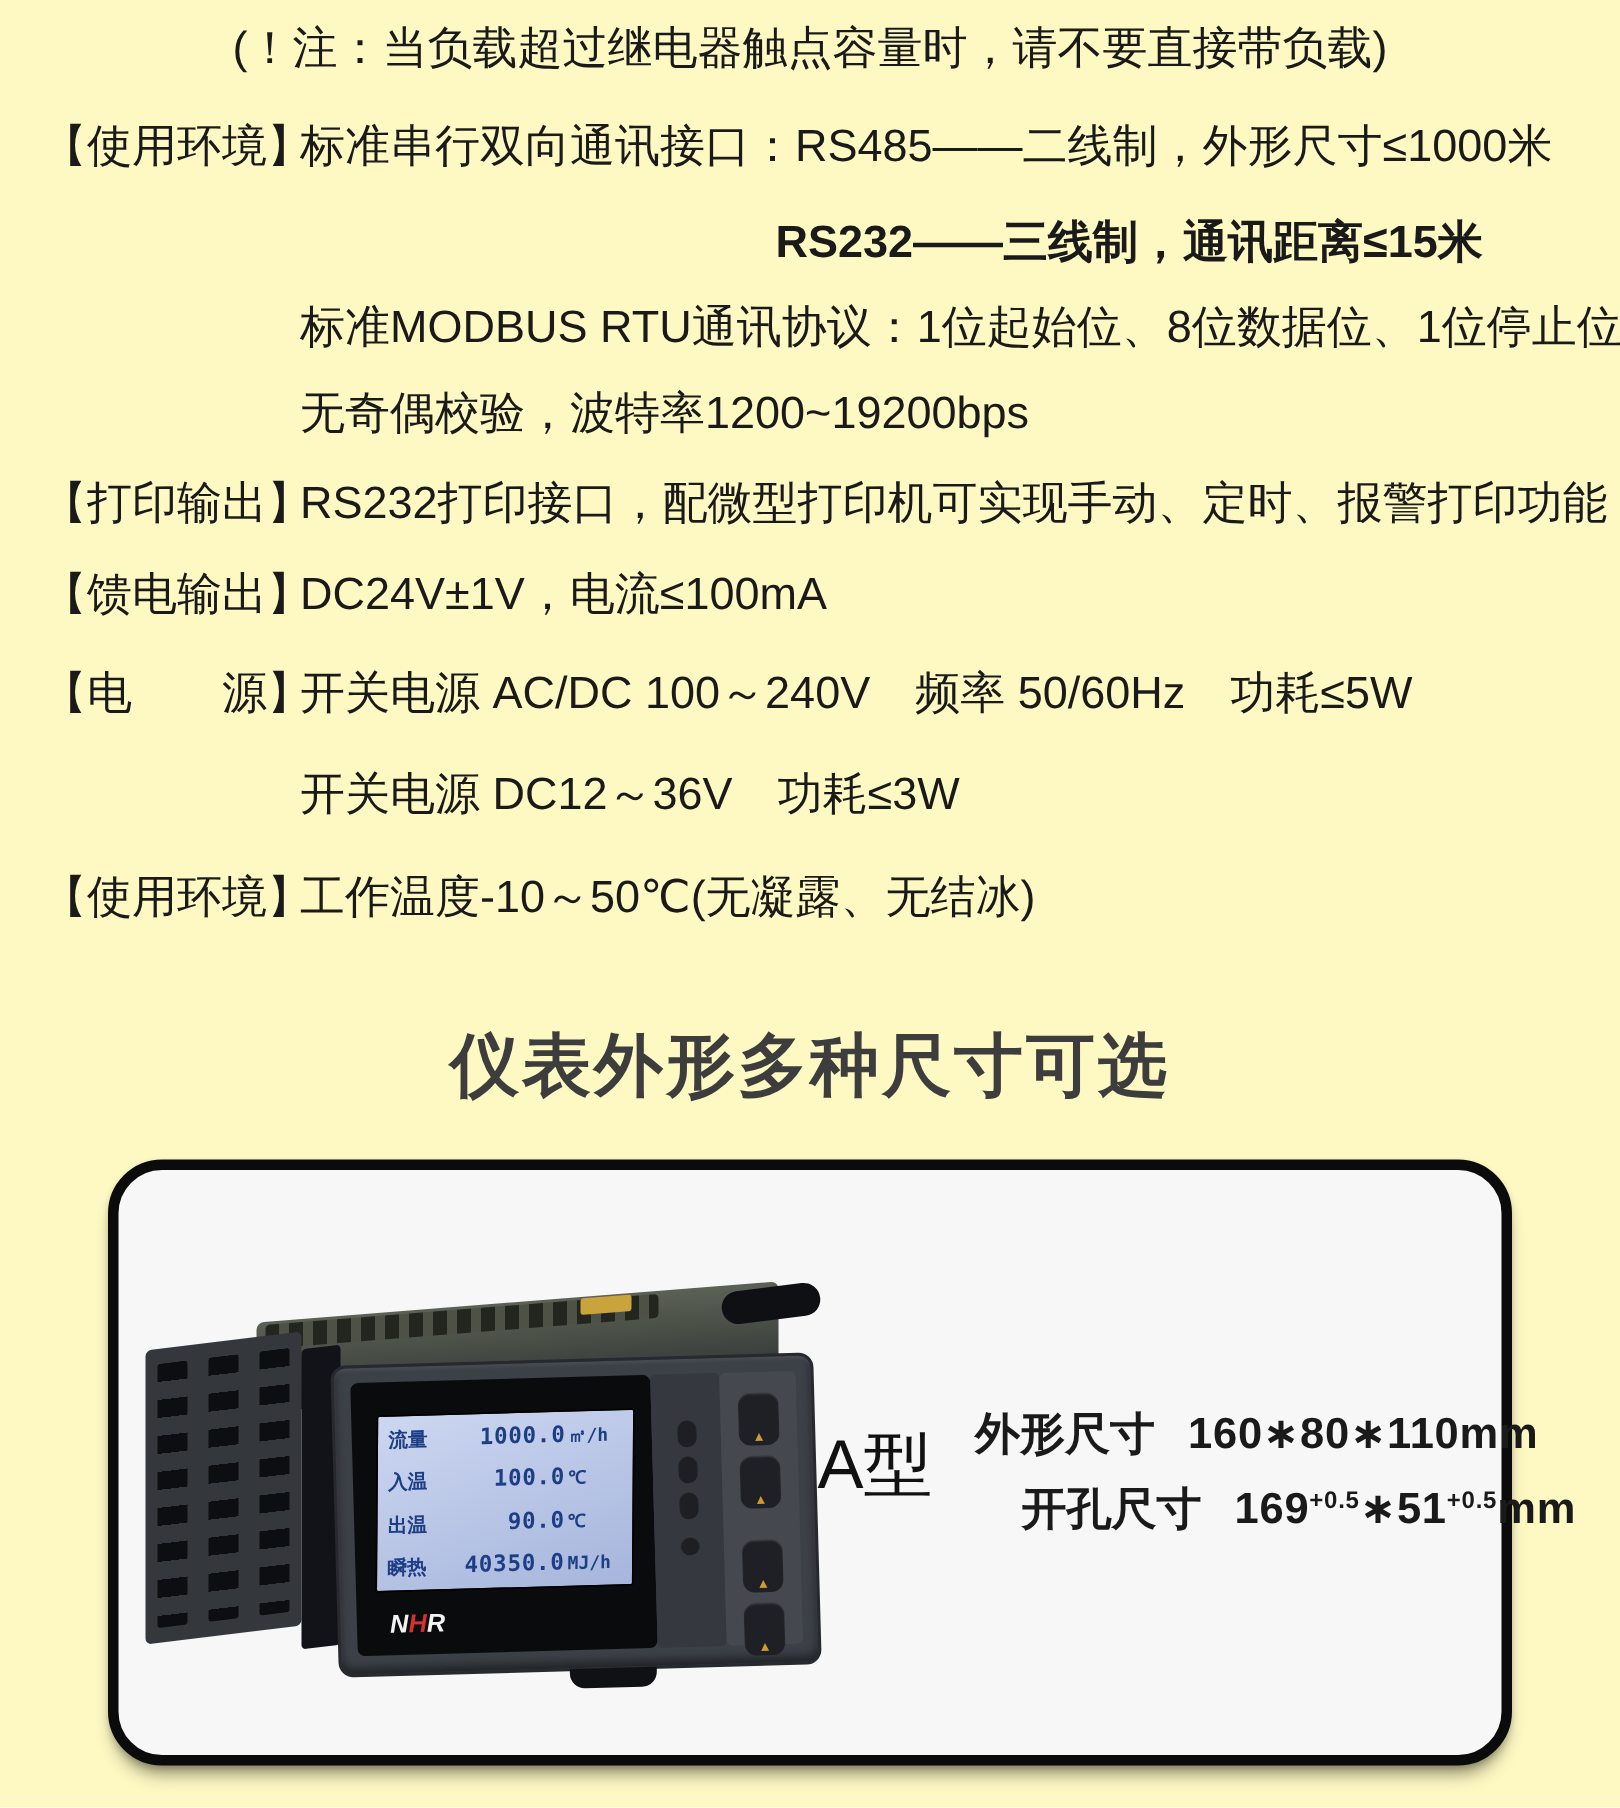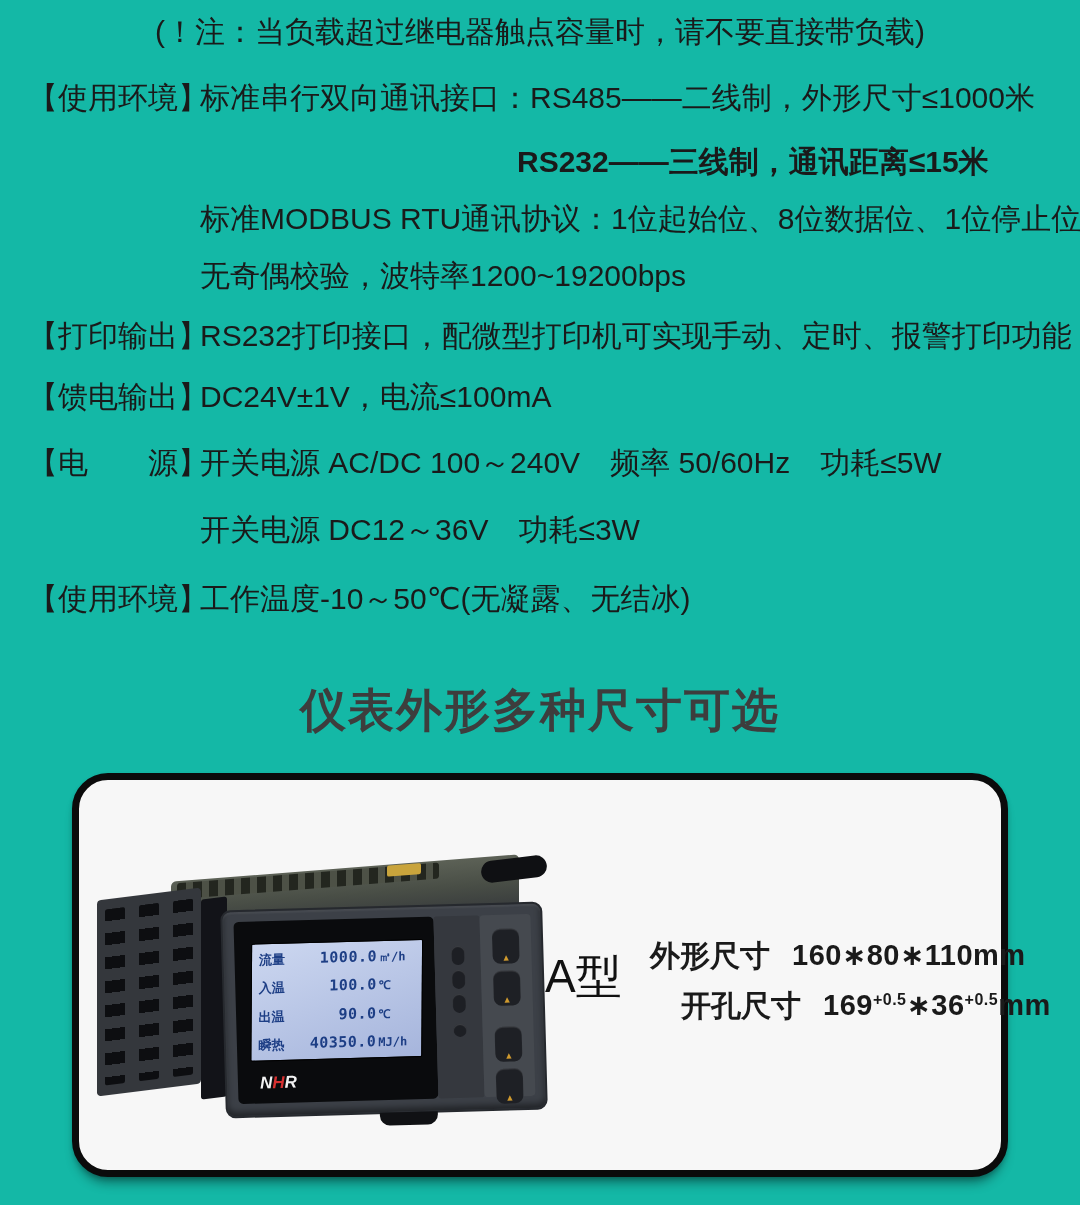--- a/index.html
+++ b/index.html
@@ -1,16 +1,16 @@
 <!DOCTYPE html>
 <html><head>
 <meta charset="utf-8">
 <style>
   html,body{margin:0;padding:0;background:#fff;}
-  .page{position:relative;width:1080px;height:1205px;background:#14b8a6;overflow:hidden;
+  .page{position:relative;width:1080px;height:1205px;background:#fef9c3;overflow:hidden;
         font-family:"Liberation Sans","DejaVu Sans",sans-serif;color:#1a1a1a;}
 
   .note{position:absolute;top:12px;left:0;width:100%;text-align:center;
         font-size:30px;font-weight:500;white-space:nowrap;}
 
   .spec-row{position:absolute;left:28px;display:flex;font-size:30px;font-weight:500;
             white-space:nowrap;line-height:1.2;}
   .spec-label{flex:0 0 172px;width:172px;}
   .ind1{padding-left:172px;}
   .ind2{padding-left:489px;font-weight:bold;}
@@ -184,17 +184,17 @@
     </div>
 
     <div class="model">A型</div>
 
     <div class="dim-line dl1">
       <span class="dim-label">外形尺寸</span>
       <span class="dim-value">160∗80∗110mm</span>
     </div>
     <div class="dim-line dl2">
       <span class="dim-label">开孔尺寸</span>
-      <span class="dim-value"><span>169</span><span class="tol">+0.5</span><span>∗36</span><span class="tol">+0.5</span><span>mm</span></span>
+      <span class="dim-value"><span>169</span><span class="tol">+0.5</span><span>∗51</span><span class="tol">+0.5</span><span>mm</span></span>
     </div>
 
   </div>
 </div>
 
 </body></html>

